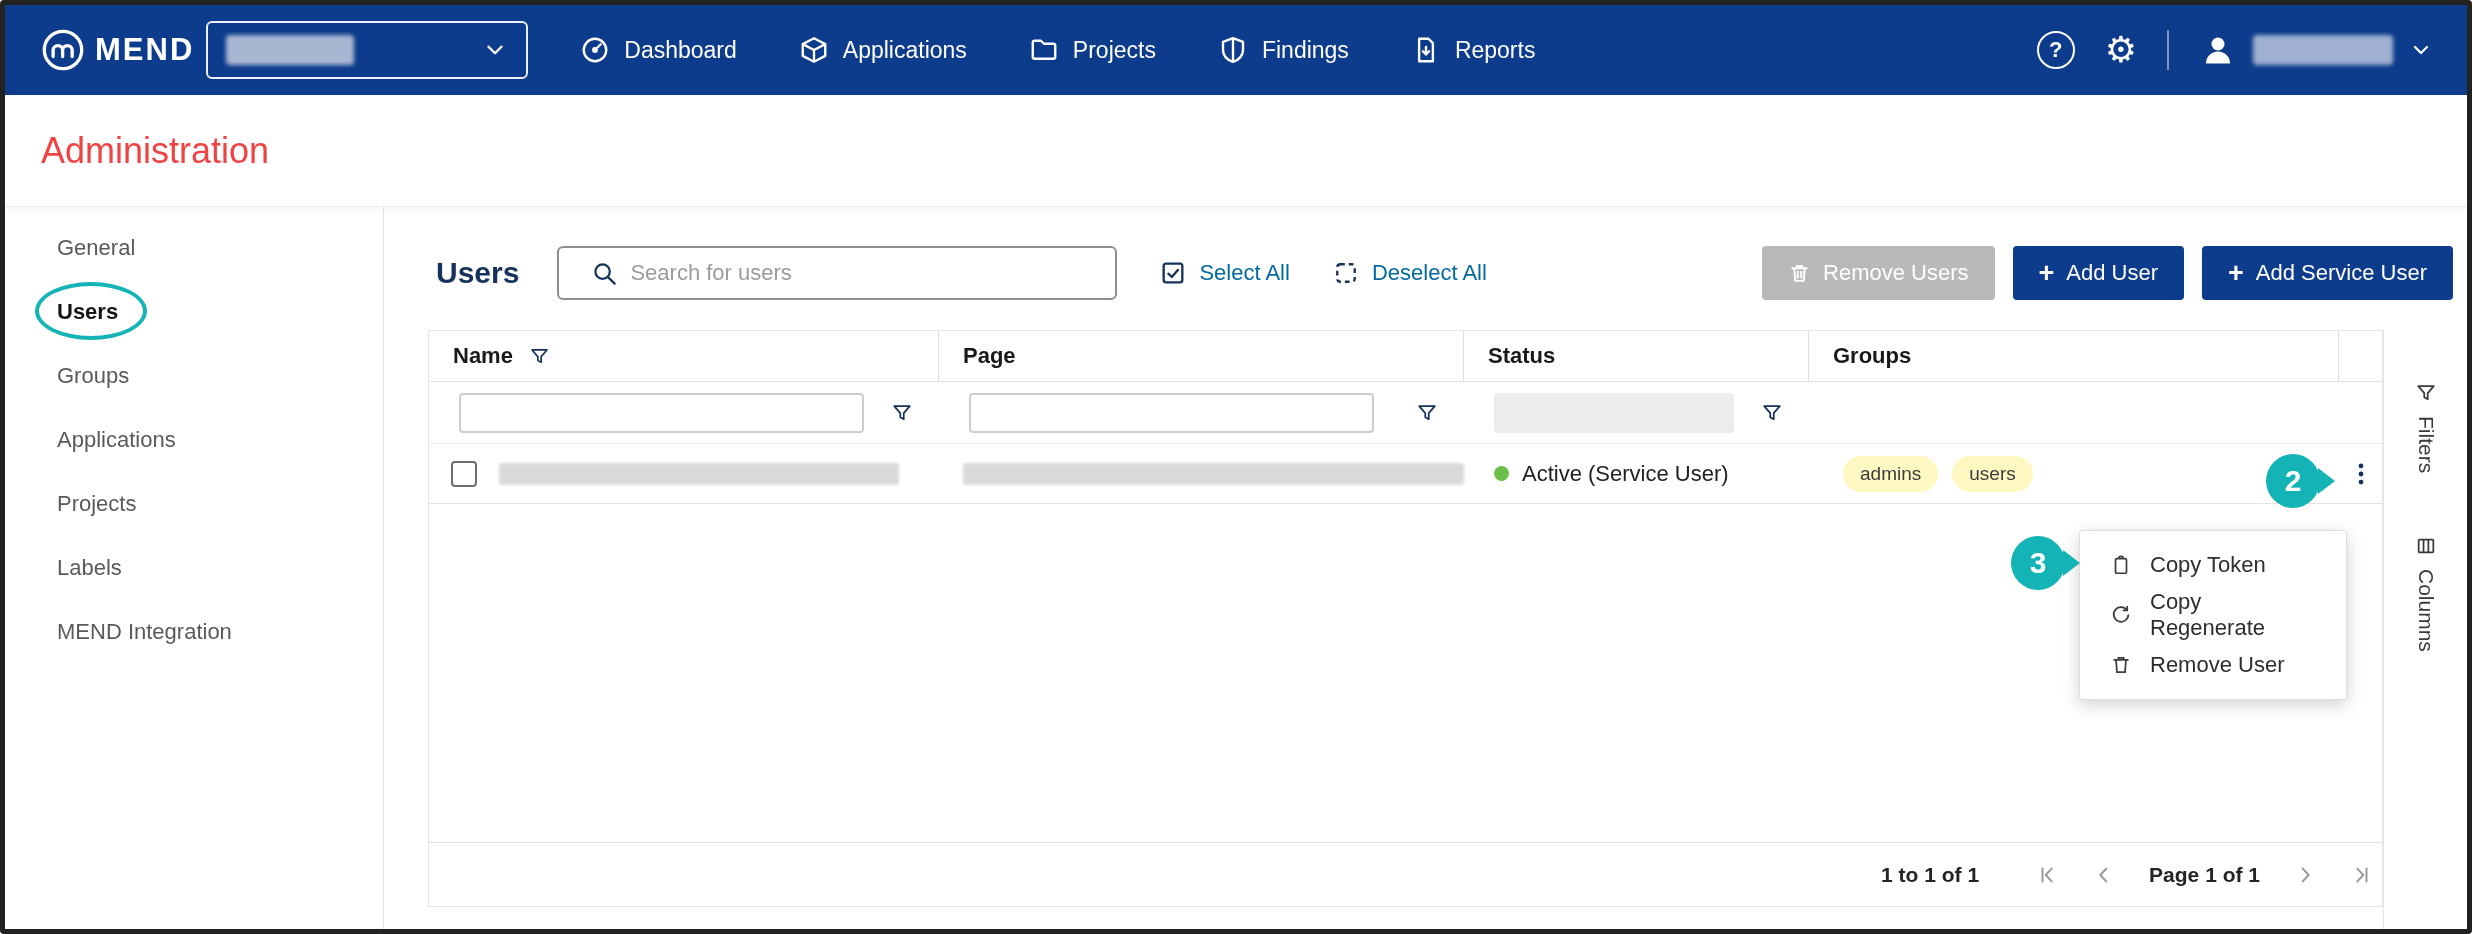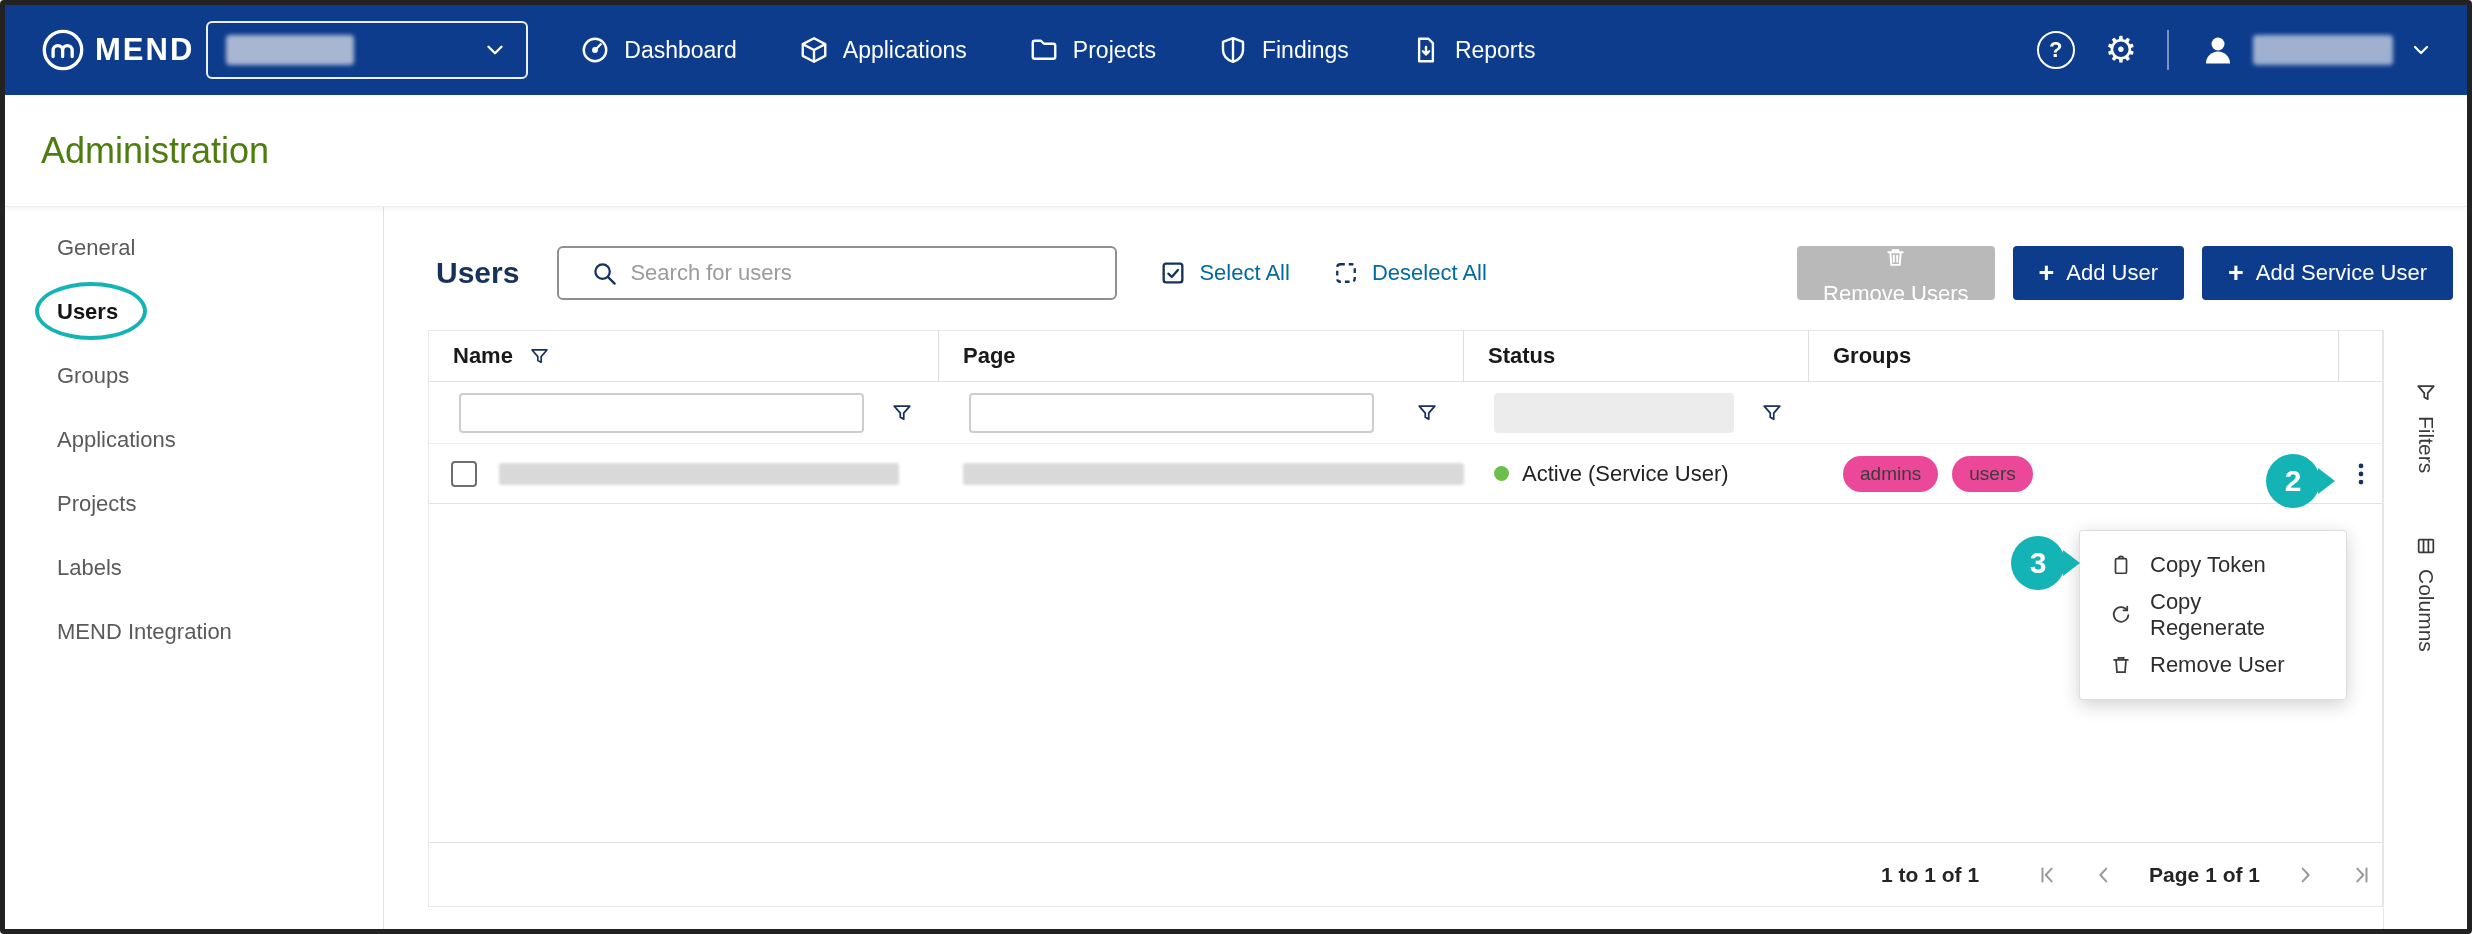--- a/index.html
+++ b/index.html
@@ -20,21 +20,21 @@
   .nav-right { margin-left:auto; display:flex; align-items:center; gap:30px; }
   .help-circle { width:38px; height:38px; border:2.5px solid #fff; border-radius:50%; display:flex; align-items:center;
                  justify-content:center; font-size:22px; font-weight:bold; cursor:pointer; }
   .gear { font-size:36px; line-height:1; cursor:pointer; }
   .nav-divider { width:2px; height:40px; background:rgba(255,255,255,.45); }
   .user-menu { display:flex; align-items:center; gap:16px; cursor:pointer; }
   .user-blob { width:140px; height:30px; background:#9fb0d0; border-radius:4px; filter:blur(2px); }
 
   
   .page-header { flex:0 0 112px; background:#fff; display:flex; align-items:center; padding-left:36px;
-                 font-size:36px; color:#4d7c0f; border-bottom:1px solid #ececec; box-shadow:0 2px 6px rgba(0,0,0,.05);
+                 font-size:36px; color:#ef4444; border-bottom:1px solid #ececec; box-shadow:0 2px 6px rgba(0,0,0,.05);
                  position:relative; z-index:3; }
 
   
   .content { flex:1; display:flex; min-height:0; position:relative; }
   .sidebar { flex:0 0 379px; border-right:1px solid #e2e2e2; padding-top:9px; position:relative; background:#fff; }
   .side-item { height:64px; display:flex; align-items:center; padding-left:52px; font-size:22px; color:#5a5a5a; cursor:pointer; }
   .side-item.active { color:#141414; font-weight:bold; }
   .users-ellipse { position:absolute; left:30px; top:75px; width:112px; height:58px; border:4px solid #14b4b6;
                    border-radius:50%; pointer-events:none; }
 
@@ -44,21 +44,21 @@
   .toolbar { height:56px; display:flex; align-items:center; margin-right:14px; }
   .users-heading { font-size:30px; font-weight:bold; color:#16325c; margin-left:8px; }
   .searchbox { margin-left:38px; width:560px; height:54px; border:2px solid #8f8f8f; border-radius:6px; background:#fff;
                display:flex; align-items:center; padding:0 32px; gap:12px; }
   .searchbox input { border:none; outline:none; flex:1; font-size:22px; font-family:inherit; color:#333; background:transparent; }
   .searchbox input::placeholder { color:#9b9b9b; }
   .sel-btn { display:flex; align-items:center; gap:12px; font-size:22px; color:#0369a1; margin-left:42px; cursor:pointer; white-space:nowrap; }
   .toolbar-actions { margin-left:auto; display:flex; gap:18px; }
   .btn { height:54px; border-radius:4px; font-size:22px; display:flex; align-items:center; gap:12px; padding:0 26px;
          color:#fff; border:none; font-family:inherit; white-space:nowrap; }
-  .btn-disabled { background:#b9b9b9; cursor:default;flex-direction:column; }
+  .btn-disabled { background:#b9b9b9; cursor:default; }
   .btn-primary { background:#0d3c8c; cursor:pointer; }
   .plus-glyph { font-size:27px; font-weight:bold; line-height:1; }
 
   
   .card { margin:29px 84px 0 0; border:1px solid #e6e6e6; display:flex; flex-direction:column; height:577px; background:#fff; }
   .grid-row { display:grid; grid-template-columns:510px 525px 345px 530px 1fr; }
   .thead { height:51px; border-bottom:1px solid #e2e2e2; }
   .th { display:flex; align-items:center; gap:16px; padding-left:24px; font-size:22px; font-weight:bold; color:#191919;
         height:100%; border-right:1px solid #dedede; cursor:pointer; }
   .th.no-sep { border-right:none; }
@@ -72,21 +72,21 @@
   .cell { display:flex; align-items:center; height:100%; }
   .cell-name { gap:22px; padding-left:22px; }
   .checkbox { width:26px; height:26px; border:2px solid #6e6e6e; border-radius:4px; background:#fff; cursor:pointer; flex:0 0 26px; }
   .blob { height:22px; background:#d9d9d9; border-radius:3px; filter:blur(1.5px); }
   .blob-name { width:400px; }
   .cell-email { padding-left:24px; }
   .blob-email { width:510px; }
   .cell-status { padding-left:30px; gap:13px; font-size:22px; color:#222; }
   .dot { width:15px; height:15px; border-radius:50%; background:#6cbf4a; flex:0 0 15px; }
   .cell-groups { padding-left:34px; gap:14px; }
-  .badge { background:#ec4899; border-radius:999px; padding:7px 17px; font-size:19px; color:#3c3c3c; white-space:nowrap; }
+  .badge { background:#fef9c3; border-radius:999px; padding:7px 17px; font-size:19px; color:#3c3c3c; white-space:nowrap; }
   .cell-actions { justify-content:center; }
   .kebab { display:flex; cursor:pointer; padding:4px; }
   .rows-spacer { flex:1; }
   .pagination { height:64px; border-top:1px solid #e0e0e0; display:flex; align-items:center; justify-content:flex-end;
                 gap:58px; padding-right:10px; font-size:21px; font-weight:bold; color:#242424; }
   .pager { display:flex; align-items:center; gap:34px; color:#9a9a9a; }
   .pager .pg-ico { display:flex; cursor:pointer; }
   .page-label { color:#242424; }
 
   

